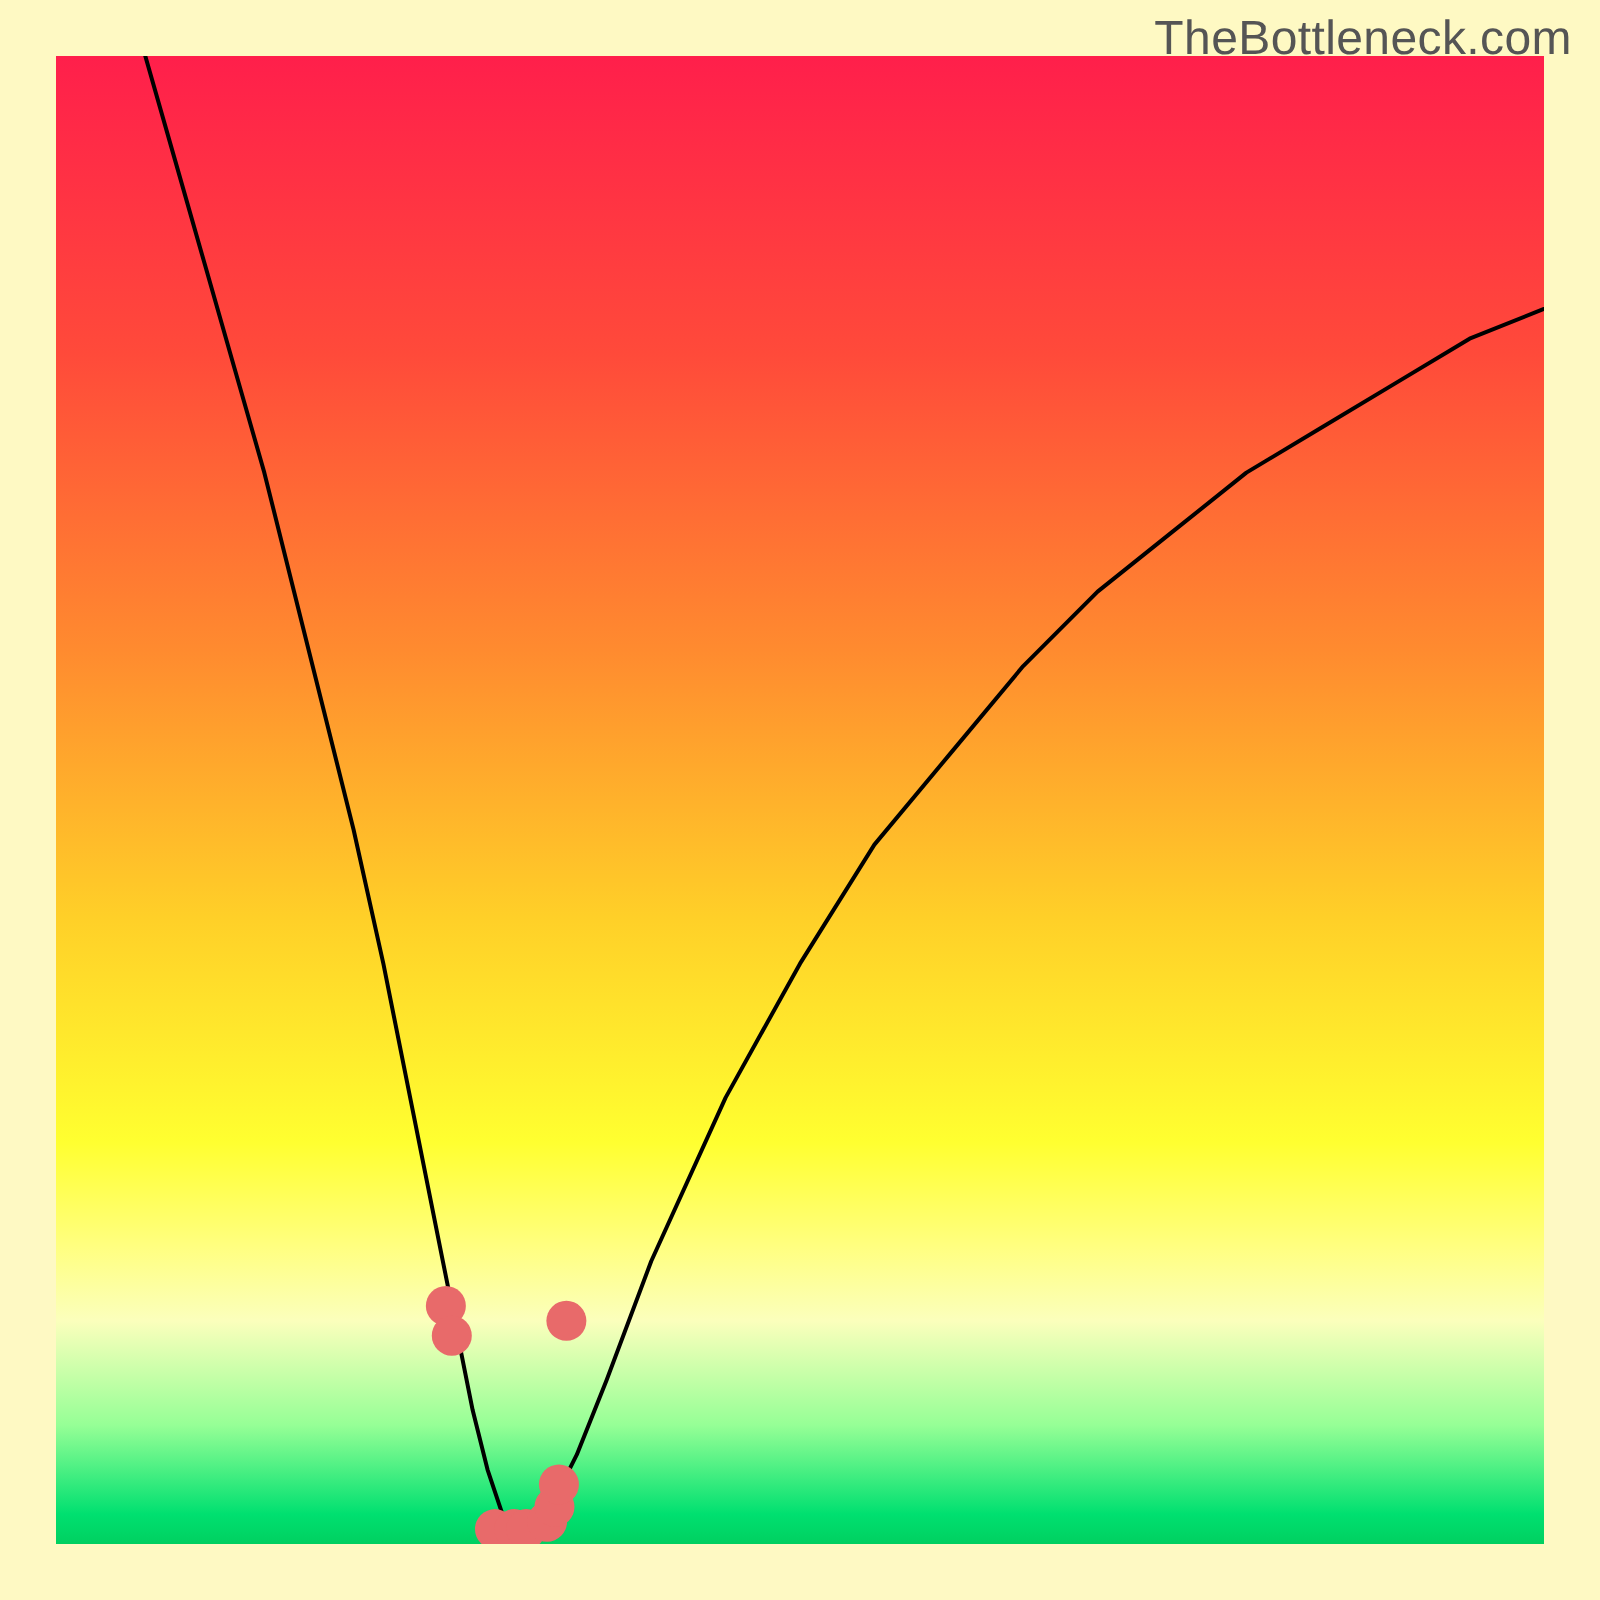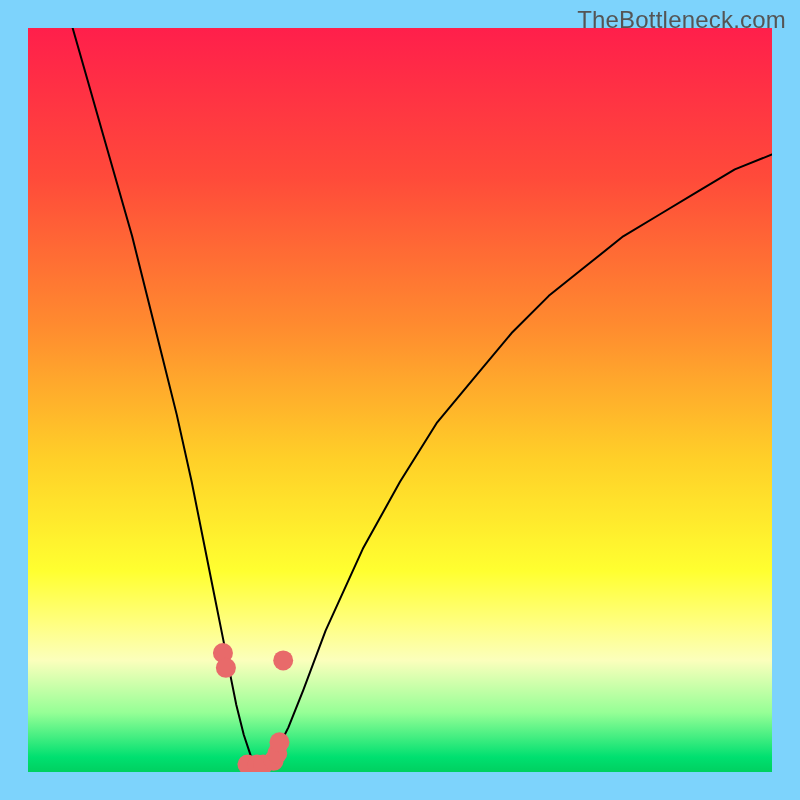--- a/index.html
+++ b/index.html
@@ -1,21 +1,21 @@
 <!DOCTYPE html>
 <html><head>
 <meta charset="utf-8">
 <style>
   * { margin: 0; padding: 0; box-sizing: border-box; }
   html, body { width: 800px; height: 800px; overflow: hidden; background: #000; }
   .frame {
     position: relative;
     width: 800px;
     height: 800px;
-    background: #7dd3fc;
+    background: #fef9c3;
   }
   .plot-area {
     position: absolute;
     left: 28px;
     top: 28px;
     width: 744px;
     height: 744px;
     overflow: hidden;
   }
   .watermark {

